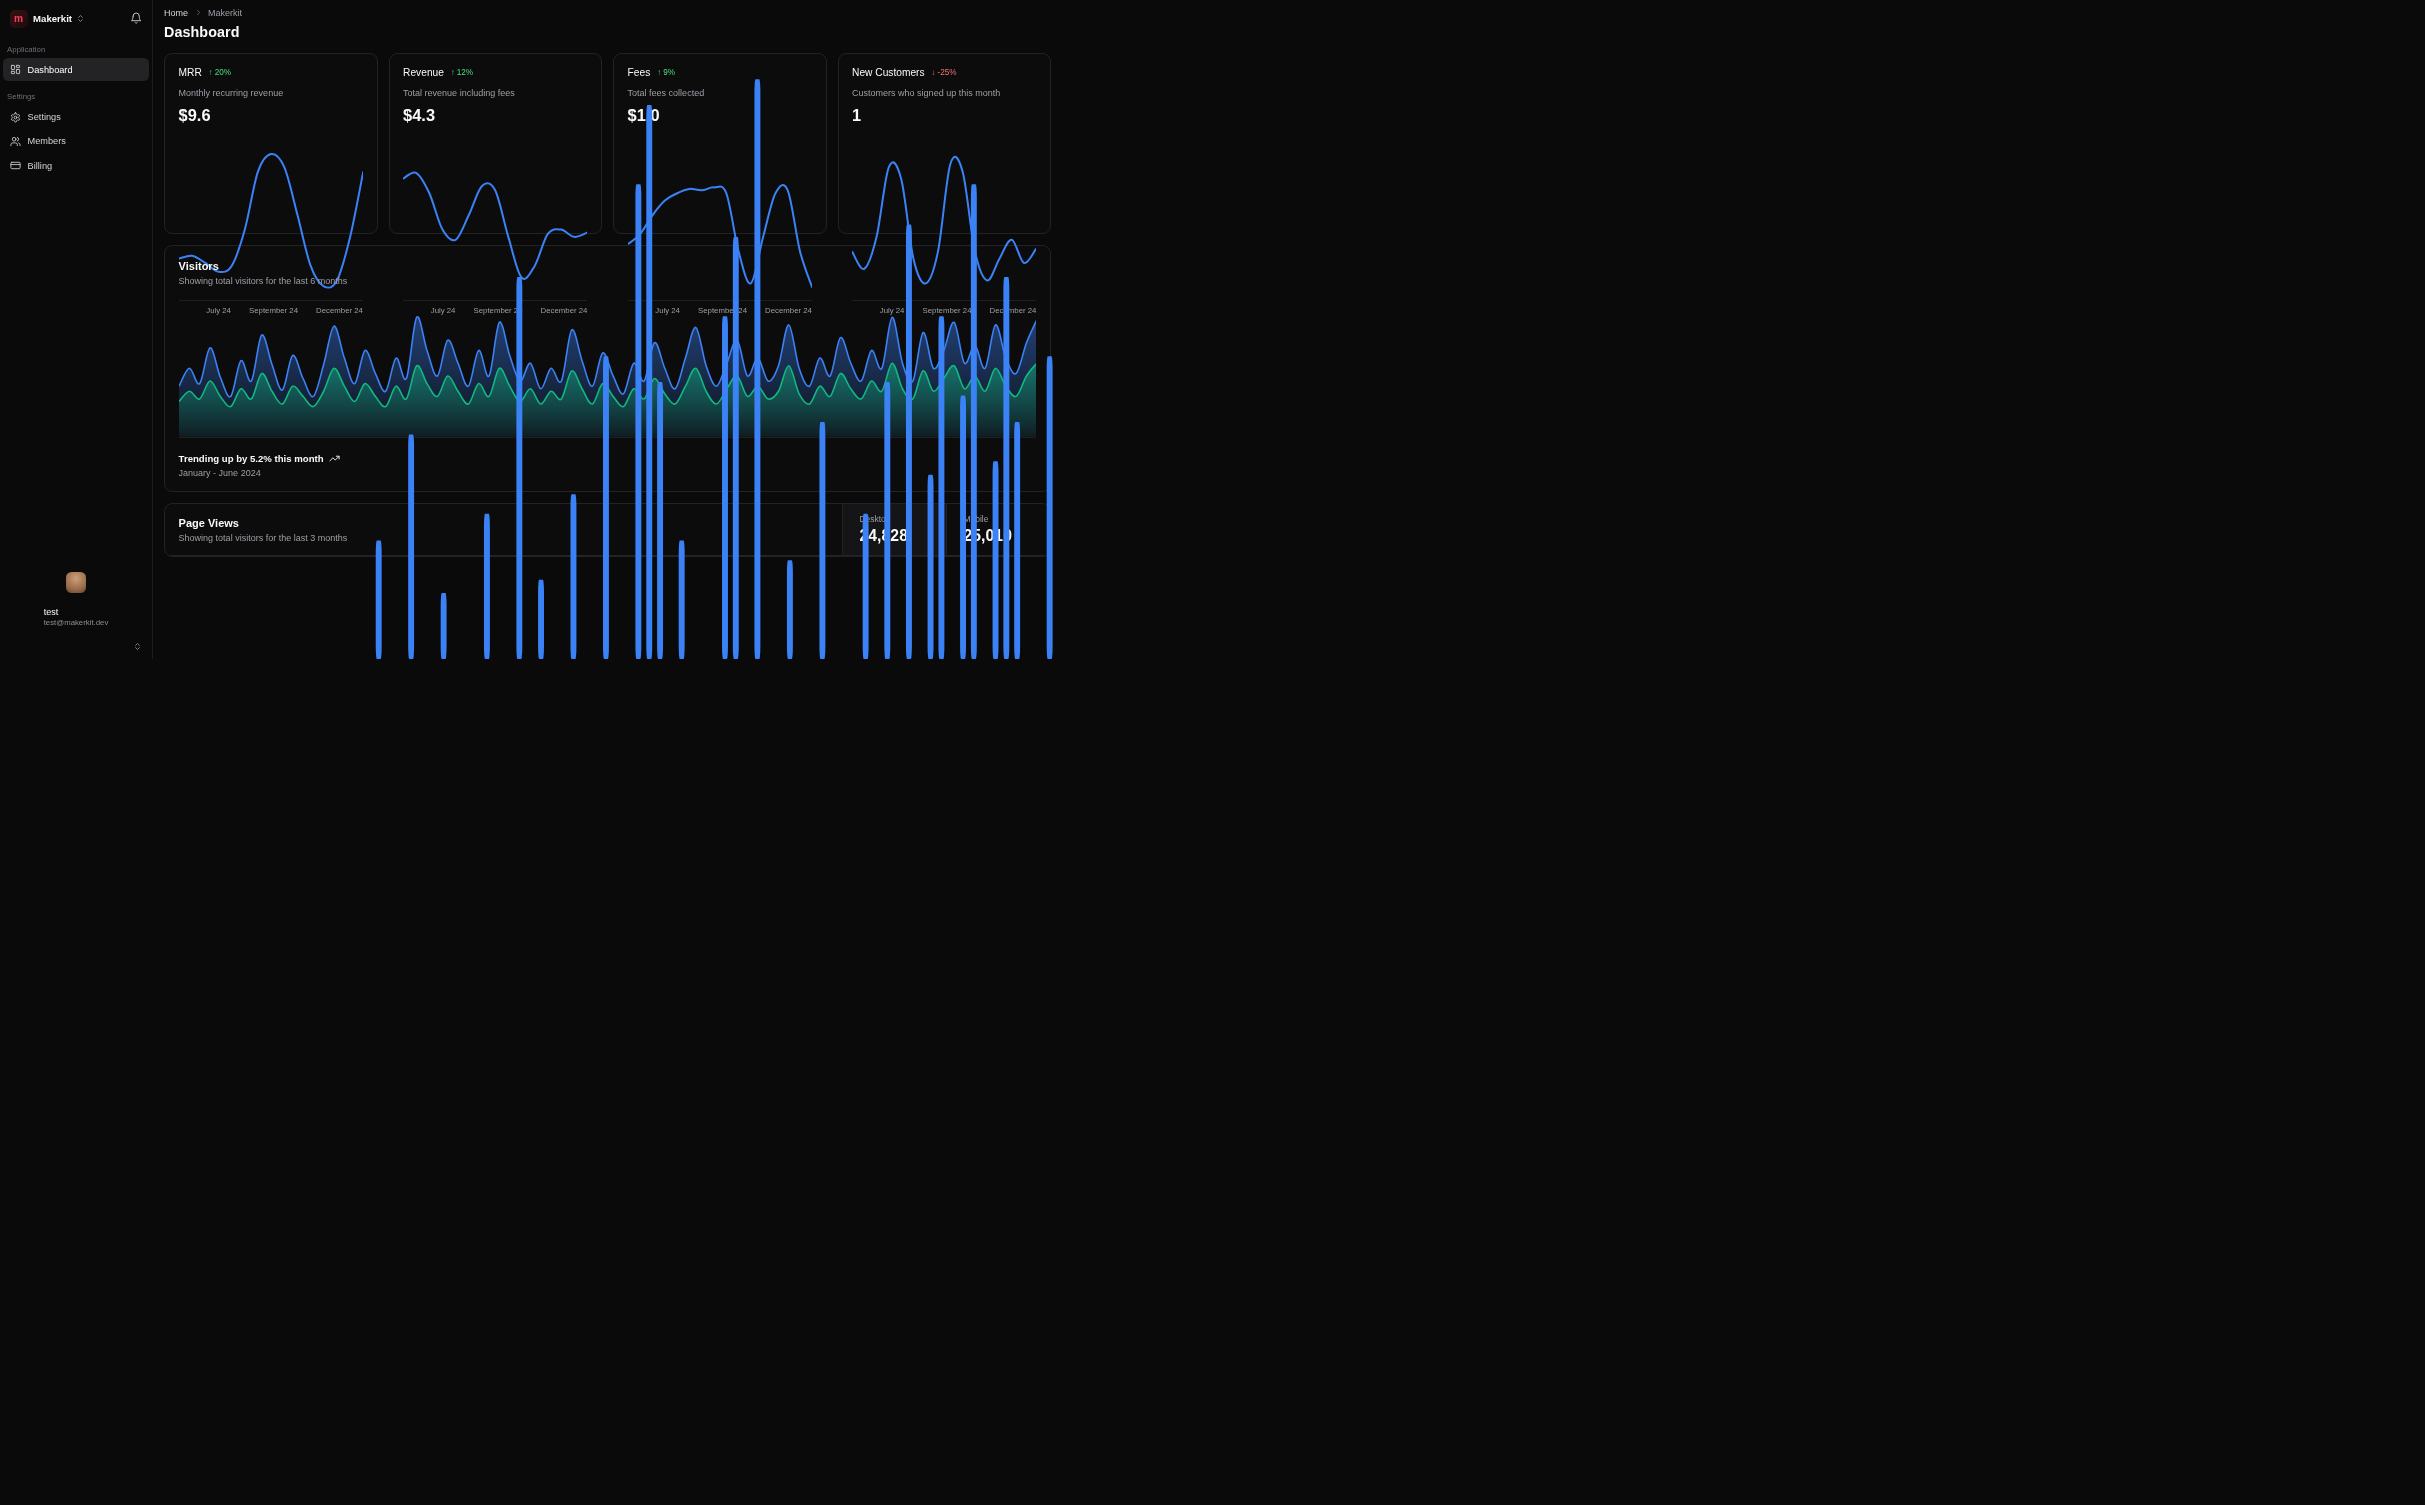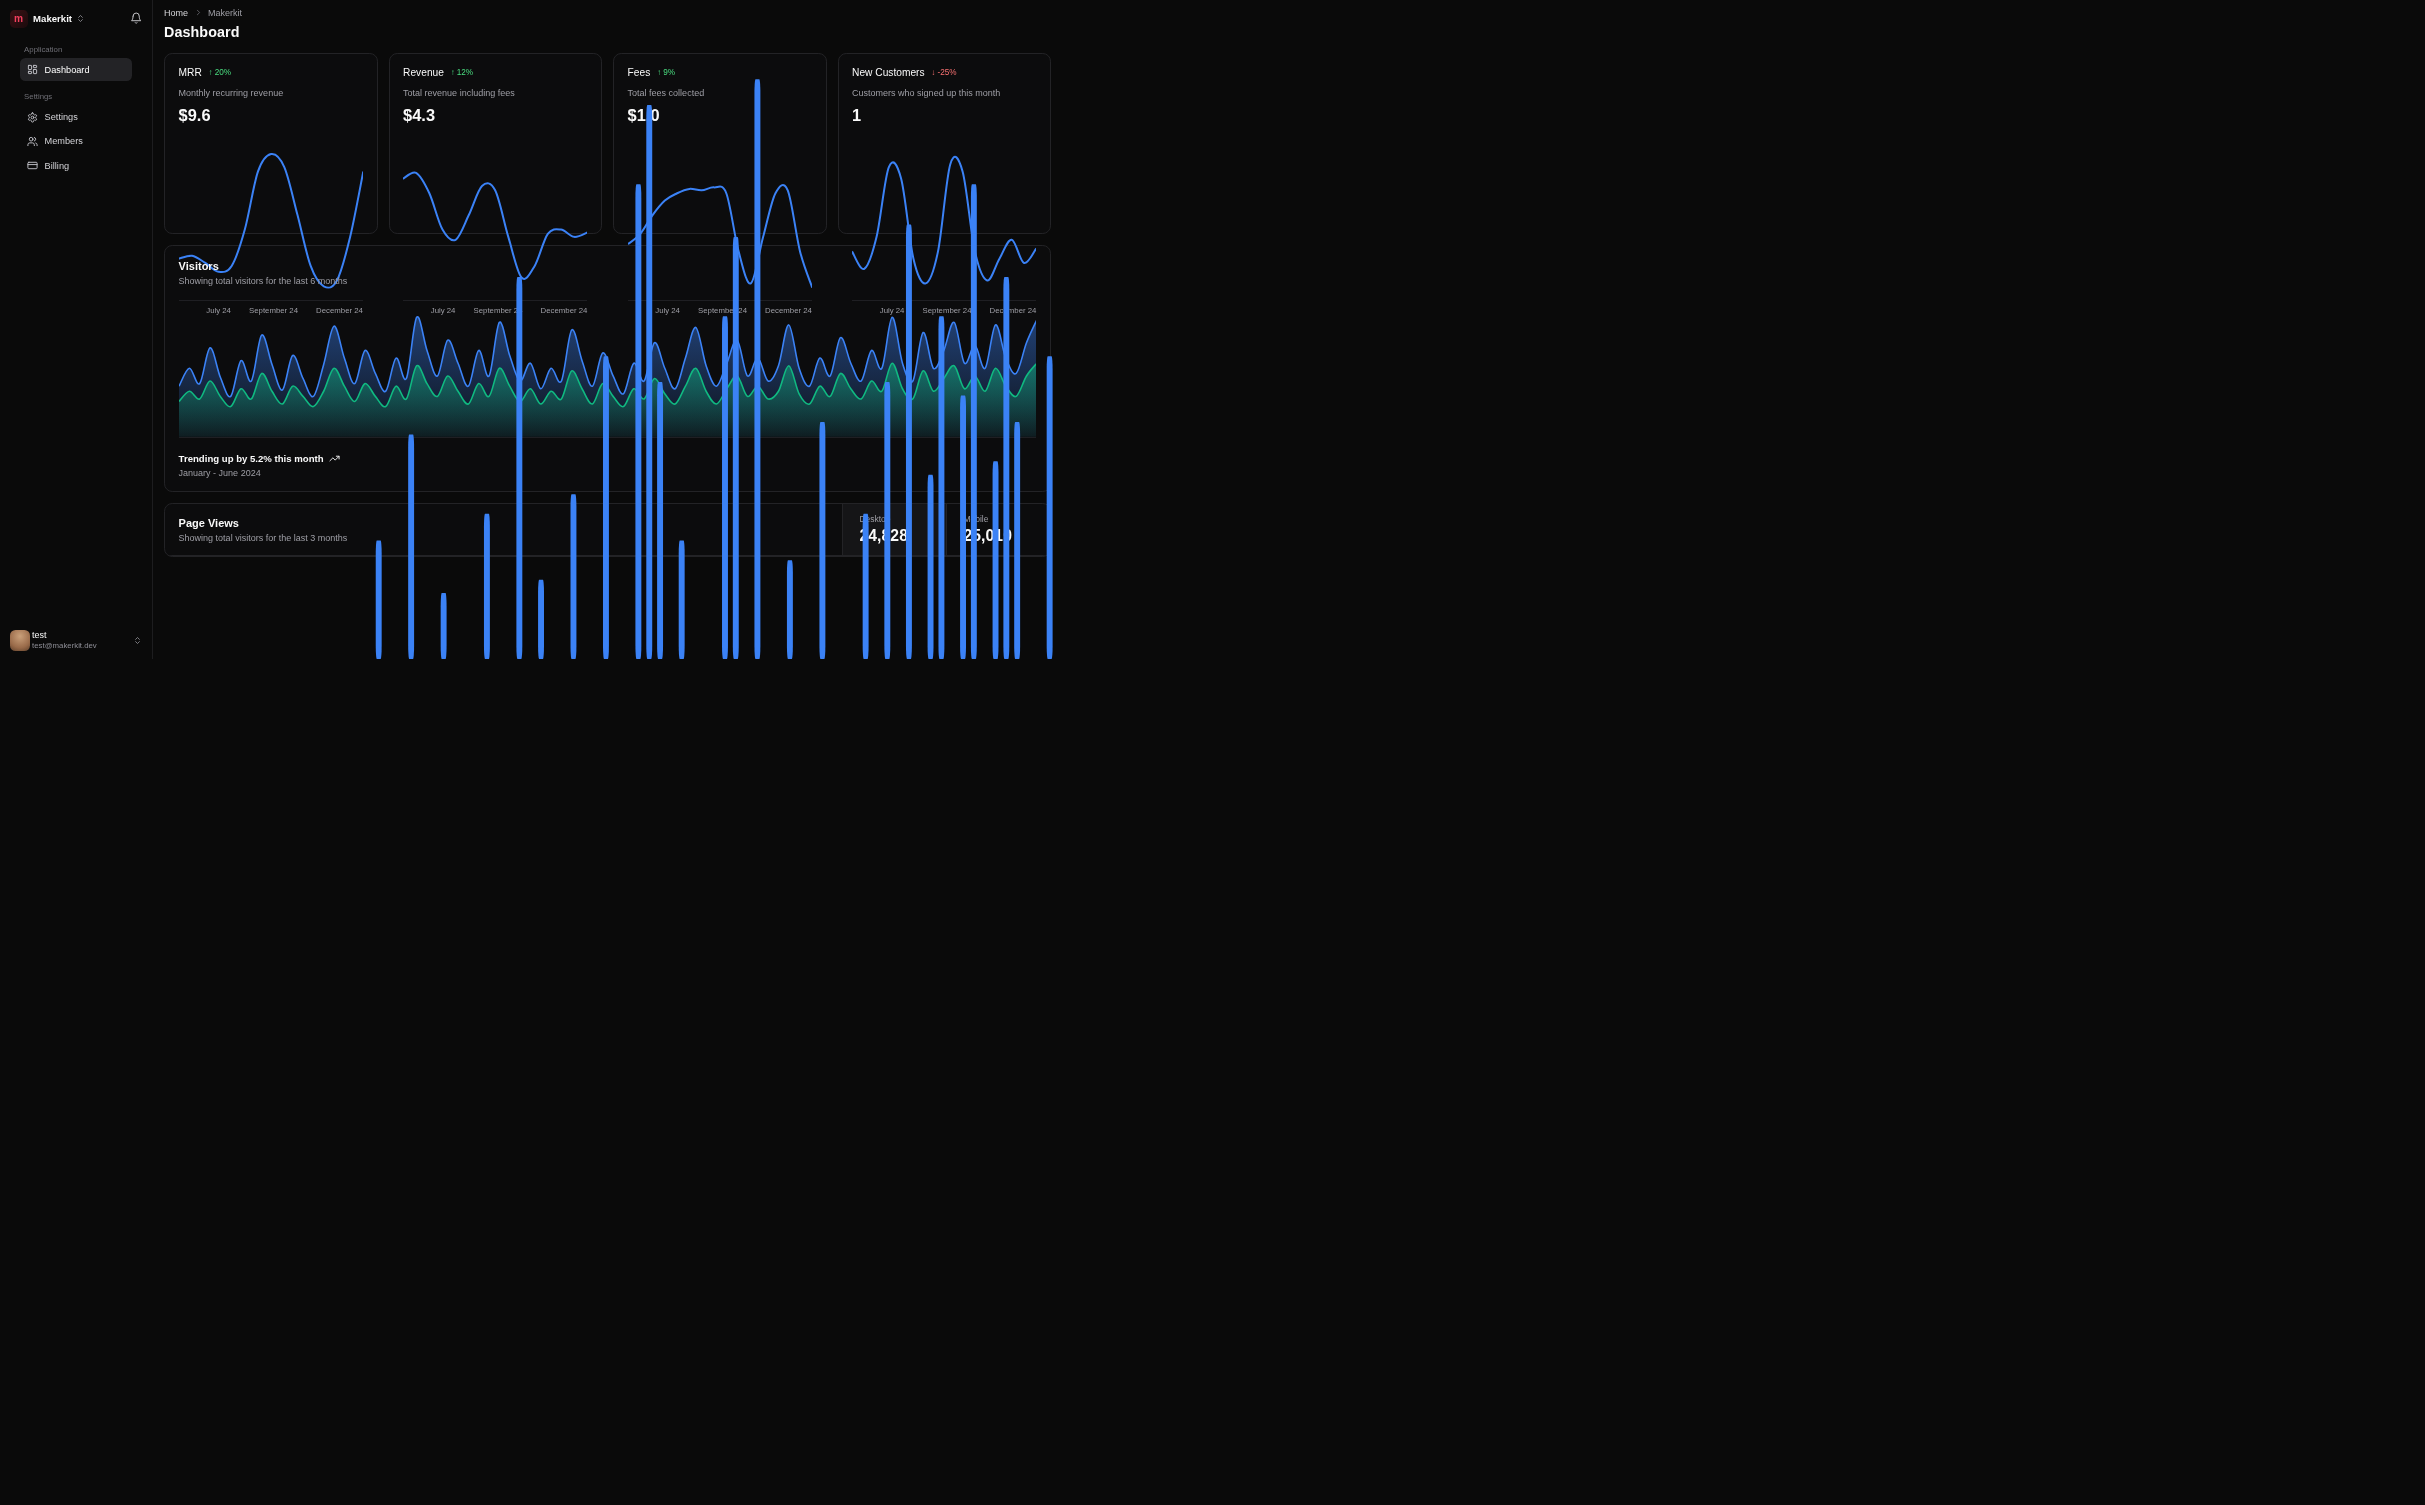--- a/index.html
+++ b/index.html
@@ -9,27 +9,27 @@
   
   .sidebar { width:153px; min-width:153px; border-right:0.7px solid #1d1d1f; display:flex; flex-direction:column; }
   .sb-header { display:flex; align-items:center; gap:5.5px; padding:9.6px 9.6px 6.8px; }
   .logo { width:18px; height:18px; border-radius:4.8px; background:linear-gradient(135deg,#3b1114,#1b0b0d); color:#f43f5e; font-weight:700; font-size:10.2px; display:grid; place-items:center; }
   .workspace { display:flex; align-items:center; gap:4.1px; background:none; border:none; color:#fafafa; font-weight:600; font-size:9.6px; font-family:inherit; cursor:pointer; }
   .icon-btn { margin-left:auto; background:none; border:none; color:#d4d4d8; cursor:pointer; display:grid; place-items:center; }
   svg.ic { width:11px; height:11px; }
   svg.ic-lg { width:12.3px; height:12.3px; }
   svg.ic-sm { width:9px; height:9px; }
 
-  nav { padding:0 20px; flex:1; }
+  nav { padding:0 3px; flex:1; }
   .section-label { font-size:7.8px; color:#6f6f76; margin:11px 4.1px 4.1px; }
   .nav-item { display:flex; align-items:center; gap:6.8px; height:23px; padding:0 6.8px; border-radius:5.5px; color:#d4d4d8; font-size:9.2px; cursor:pointer; text-decoration:none; margin-bottom:1.4px; }
   .nav-item.active { background:#232326; color:#ffffff; }
   .nav-item svg { color:#c8c8cf; }
 
-  .sb-user { display:flex; align-items:center; gap:2px; padding:8.2px 9.6px; cursor:pointer; }
+  .sb-user { display:flex; align-items:center; gap:14px; padding:8.2px 9.6px; cursor:pointer;flex-direction:column; }
   .avatar { width:20.5px; height:20.5px; border-radius:5.5px; background:radial-gradient(120% 120% at 50% 30%, #caa07a 0%, #9a6b4a 45%, #4a3220 80%, #23180f 100%); }
   .user-meta { line-height:1.25; }
   .user-name { font-size:9px; color:#fafafa; }
   .user-email { font-size:7.8px; color:#8e8e96; }
   .sb-user .chev { margin-left:auto; color:#9f9fa6; }
 
   
   main { flex:1; padding:8.2px 11px 0; position:relative; }
   .breadcrumb { display:flex; align-items:flex-start; gap:5.5px; font-size:9px; }
   .breadcrumb a { color:#d4d4d8; text-decoration:none; cursor:pointer; }

